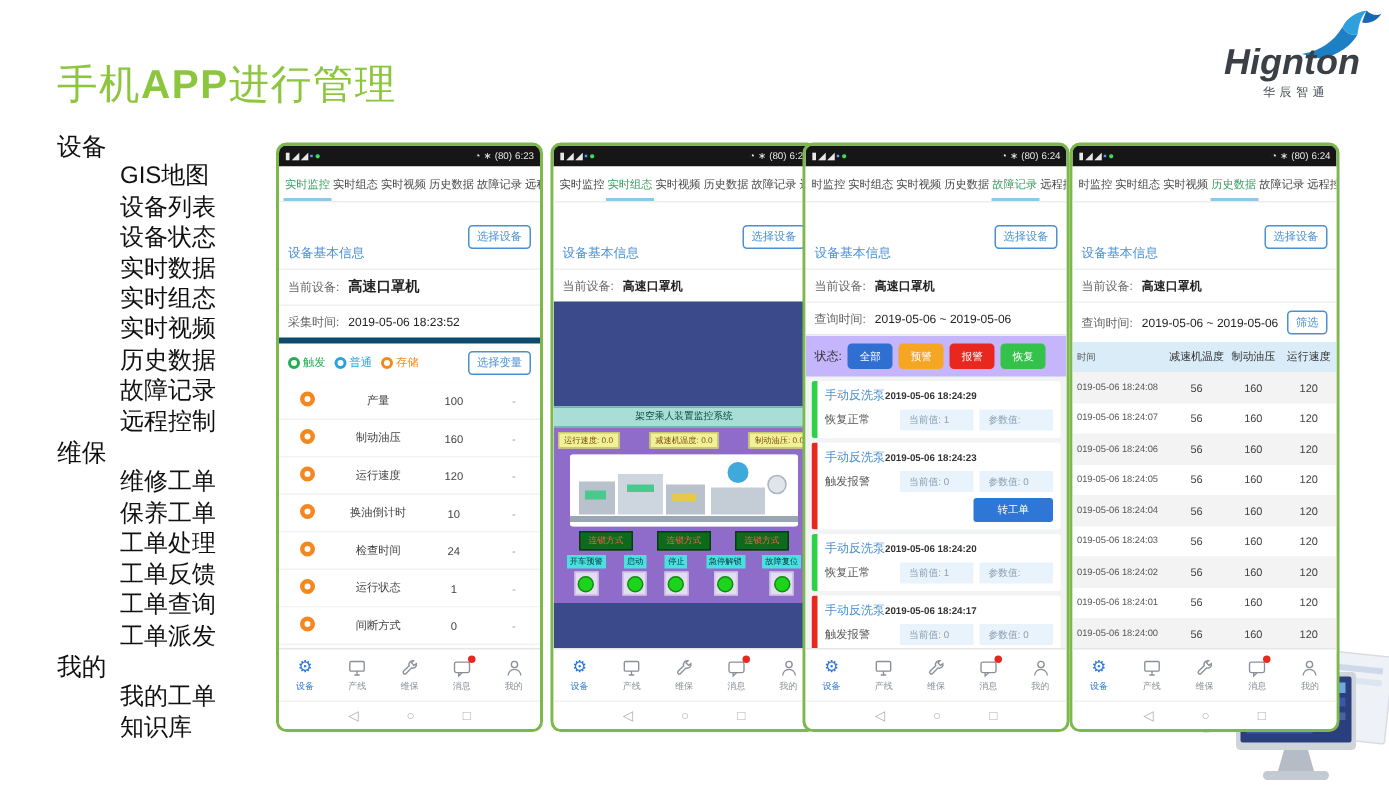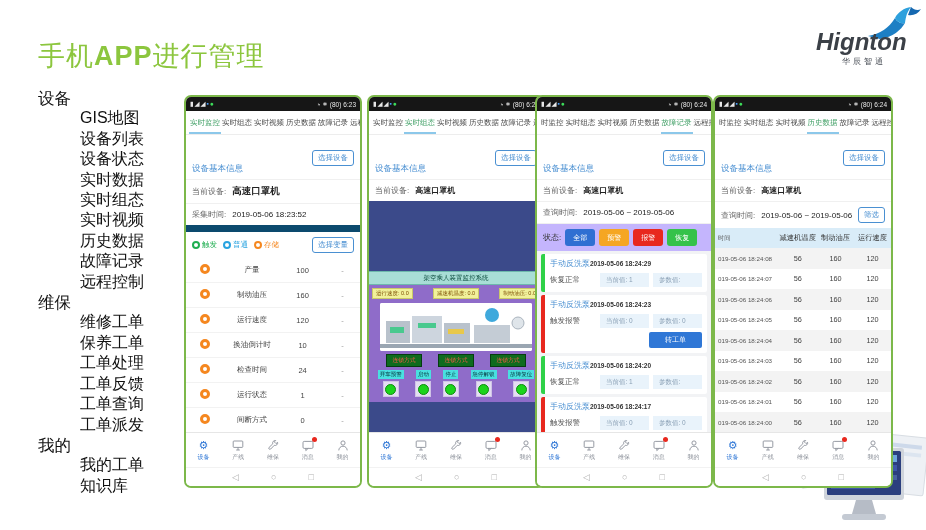--- a/index.html
+++ b/index.html
@@ -36,21 +36,21 @@
   .tab.active{color:#3d9e63;border-bottom:2px solid #8cc8ea;padding-bottom:4px;}
   .content{flex:1;background:#f2f3f5;overflow:hidden;position:relative;}
   .card-head{background:#fff;display:flex;justify-content:space-between;align-items:center;padding:5px 6px 4px;}
   .card-title{color:#4a90d2;font-size:8.5px;margin-top:23px;}
   .btn-outline{background:#fff;border:1px solid #4a90d2;color:#4a90d2;font-size:7.5px;padding:2px 5px;border-radius:3px;font-family:inherit;}
   .info-row{background:#fff;display:flex;align-items:center;padding:5px 6px;border-top:1px solid #f0f0f0;font-size:8px;color:#666;}
   .info-row .val{margin-left:6px;color:#222;}
   .info-row .strong{font-weight:bold;font-size:9.5px;}
   .info-row .strong-sm{font-weight:bold;font-size:8px;}
   .info-row .btn-outline{margin-left:auto;}
-  .legend-row{background:#fff;display:flex;gap:6px;padding:5px 6px;border-top:7px solid #0c4a6e;}
+  .legend-row{background:#fff;display:flex;gap:6px;padding:5px 6px;border-top:4px solid #0c4a6e;}
   .leg{display:flex;align-items:center;gap:2px;font-size:7.5px;}
   .leg-trigger{color:#1fae50;} .leg-normal{color:#29a3e0;} .leg-store{color:#f5871f;}
   .dot{width:8px;height:8px;border-radius:50%;display:inline-block;box-sizing:border-box;background:#fff;}
   .dot-green{border:2.5px solid #1fae50;} .dot-blue{border:2.5px solid #29a3e0;} .dot-orange{border:2.5px solid #f5871f;}
   .legend-row .btn-outline{margin-left:auto;}
   .thead{display:flex;background:#d9ecf8;font-size:7.5px;color:#333;align-items:center;height:18px;}
   .trow{display:flex;background:#fff;align-items:center;height:24px;border-bottom:1px solid #f2f2f2;font-size:7.5px;color:#444;}
   .c1{width:22%;text-align:center;} .c2{width:32%;text-align:center;} .c3{width:26%;text-align:center;} .c4{width:20%;text-align:center;color:#999;}
   .donut{display:inline-block;width:10px;height:10px;border:3px solid #f5871f;border-radius:50%;box-sizing:border-box;background:#fff;}
   .navbar{height:34px;background:#fff;border-top:1px solid #e6e6e6;display:flex;align-items:center;flex:none;}

